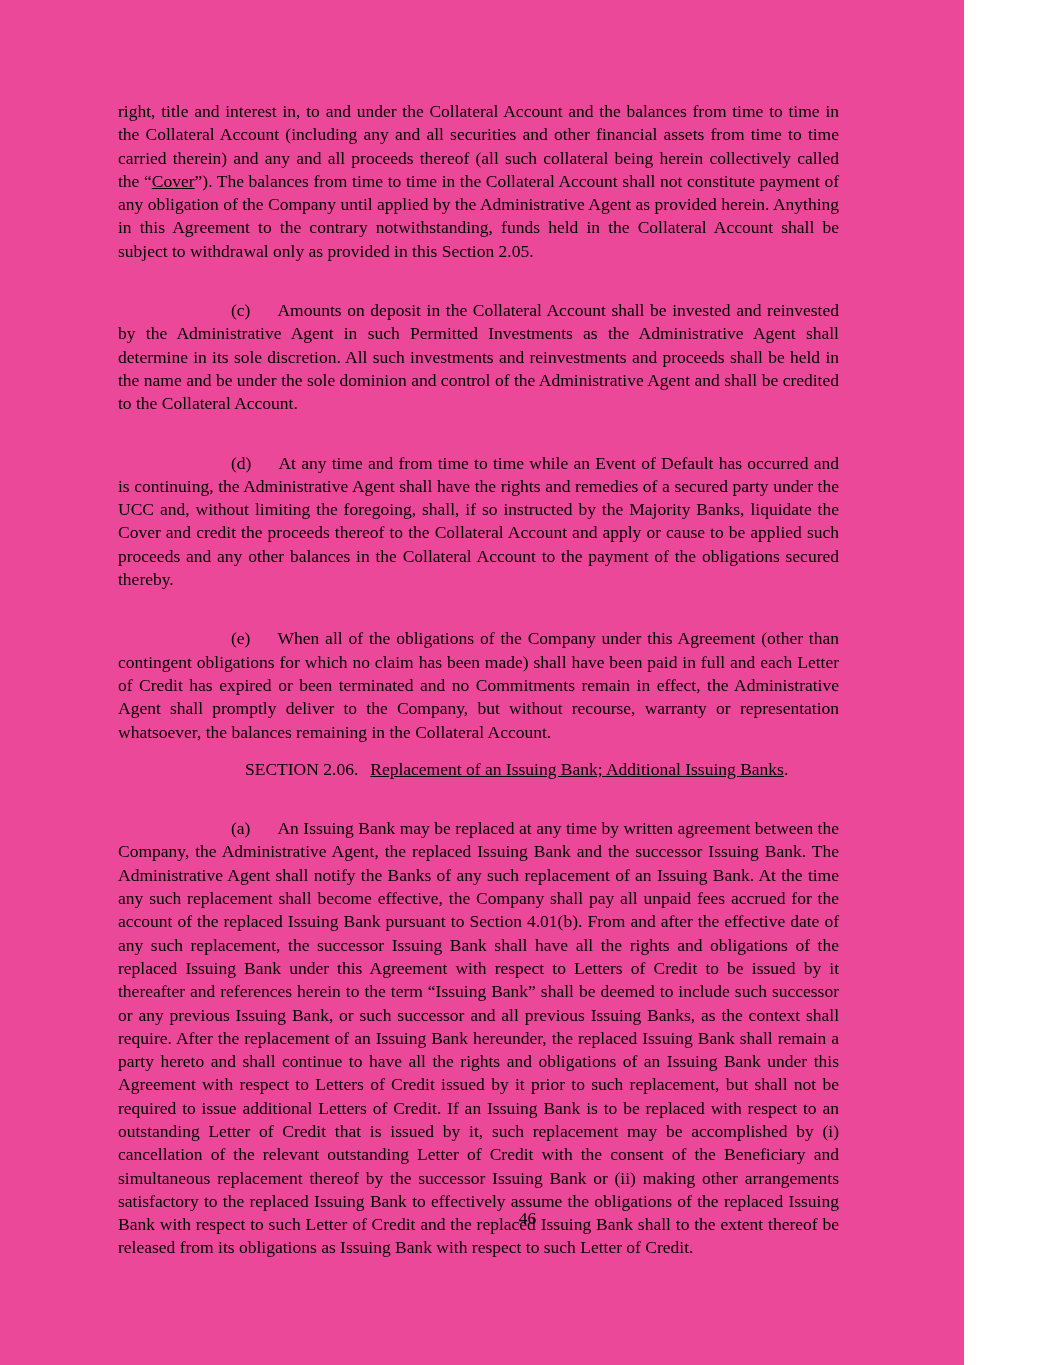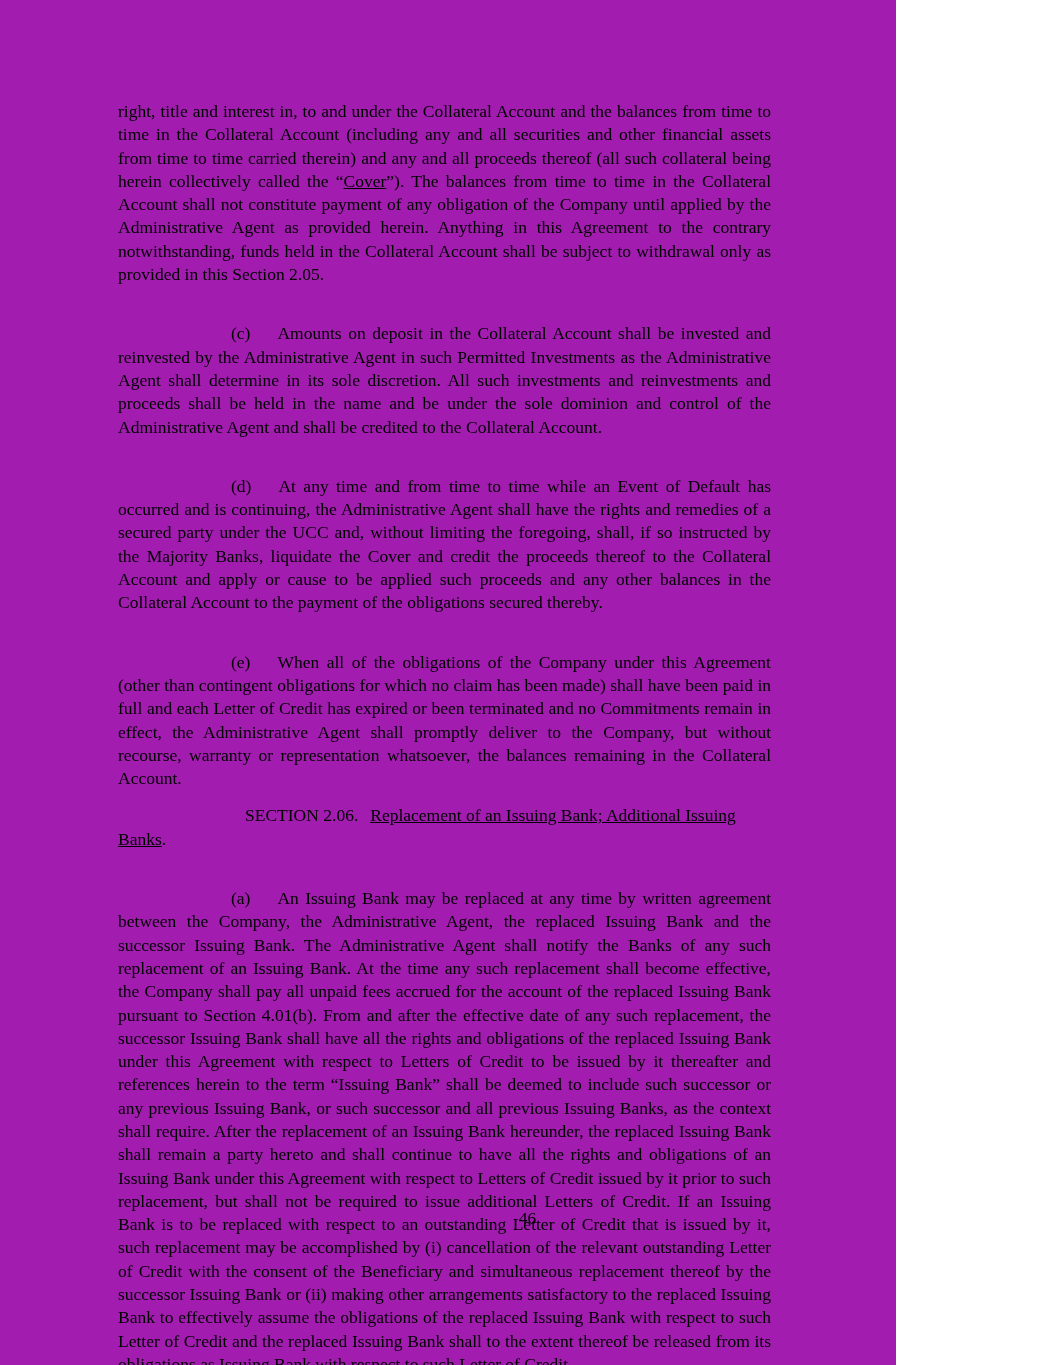--- a/index.html
+++ b/index.html
@@ -2,24 +2,24 @@
 <html><head>
 <meta charset="utf-8">
 <style>
   html, body {
     margin: 0;
     padding: 0;
     background: #ffffff;
   }
   .page {
     position: relative;
-    width: 896px;
+    width: 964px;
     height: 1365px;
     box-sizing: border-box;
-    background: #a21caf;
+    background: #ec4899;
     overflow: hidden;
     padding: 100px 125px 0 118px;
     font-family: "Liberation Serif", "DejaVu Serif", serif;
     font-size: 17.5px;
     line-height: 23.3px;
     color: #000000;
   }
   .para {
     margin: 0 0 14px 0;
     text-align: justify;

